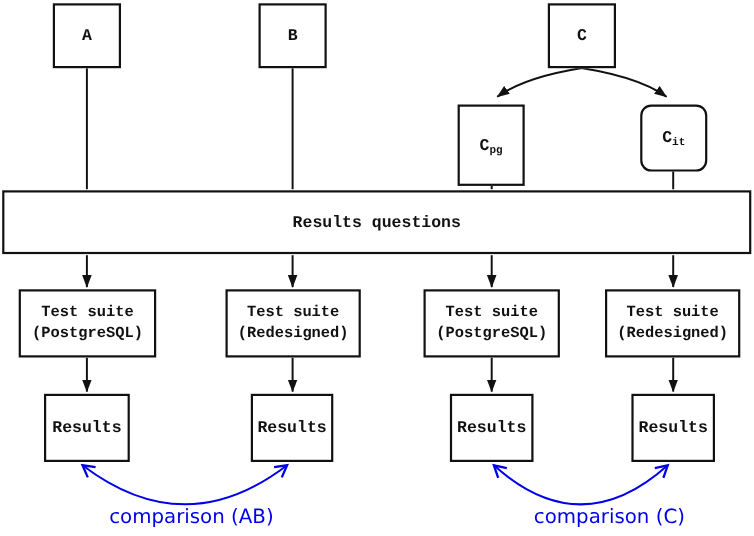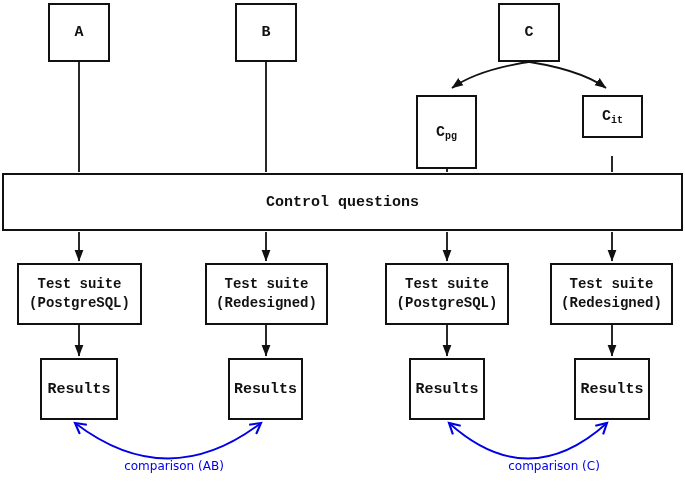--- a/index.html
+++ b/index.html
@@ -35,42 +35,42 @@
   .node sub {
     font-size: 10px;
     line-height: 0;
     vertical-align: -3px;
   }
   
   .box-a   { left: 48px;  top: 3px;  width: 62px; height: 59px; }
   .box-b   { left: 235px; top: 3px;  width: 62px; height: 59px; }
   .box-c   { left: 498px; top: 3px;  width: 62px; height: 59px; }
   .box-cpg { left: 416px; top: 95px; width: 61px; height: 74px; }
-  .box-cit { left: 582px; top: 95px; width: 61px; height: 43px; }
+  .box-cit { left: 582px; top: 95px; width: 61px; height: 61px; border-radius: 10px; }
   
   .box-control { left: 2px; top: 173px; width: 681px; height: 58px; }
   
   .box-ts1 { left: 17px;  top: 263px; width: 125px; height: 62px; font-size: 14px; }
   .box-ts2 { left: 205px; top: 263px; width: 123px; height: 62px; font-size: 14px; }
   .box-ts3 { left: 385px; top: 263px; width: 124px; height: 62px; font-size: 14px; }
   .box-ts4 { left: 550px; top: 263px; width: 123px; height: 62px; font-size: 14px; }
   
   .box-r1 { left: 40px;  top: 358px; width: 78px; height: 62px; }
   .box-r2 { left: 228px; top: 358px; width: 75px; height: 62px; }
   .box-r3 { left: 409px; top: 358px; width: 76px; height: 62px; }
   .box-r4 { left: 574px; top: 358px; width: 76px; height: 62px; }
   
   .cmp-label {
     position: absolute;
     top: 459px;
     width: 180px;
     text-align: center;
     color: var(--blue, #0000e8);
     font-family: "DejaVu Sans", sans-serif;
-    font-size: 12px;
+    font-size: 18px;
     font-weight: normal;
     white-space: nowrap;
   }
   .cmp-ab { left: 84px; }
   .cmp-c  { left: 464px; }
   path.edge  { fill: none; stroke: var(--ink, #111111); stroke-width: 1.8px; }
   path.bedge { fill: none; stroke: var(--blue, #0000e8); stroke-width: 1.8px; }
 </style>
 </head>
 <body>
@@ -120,21 +120,21 @@
   </div>
 
   <div class="node box-cpg">
     <span><span>C</span><sub>pg</sub></span>
   </div>
   <div class="node box-cit">
     <span><span>C</span><sub>it</sub></span>
   </div>
 
   <div class="node box-control">
-    <span>Control questions</span>
+    <span>Results questions</span>
   </div>
 
   <div class="node box-ts1">
     <div>Test suite</div>
     <div>(PostgreSQL)</div>
   </div>
   <div class="node box-ts2">
     <div>Test suite</div>
     <div>(Redesigned)</div>
   </div>

